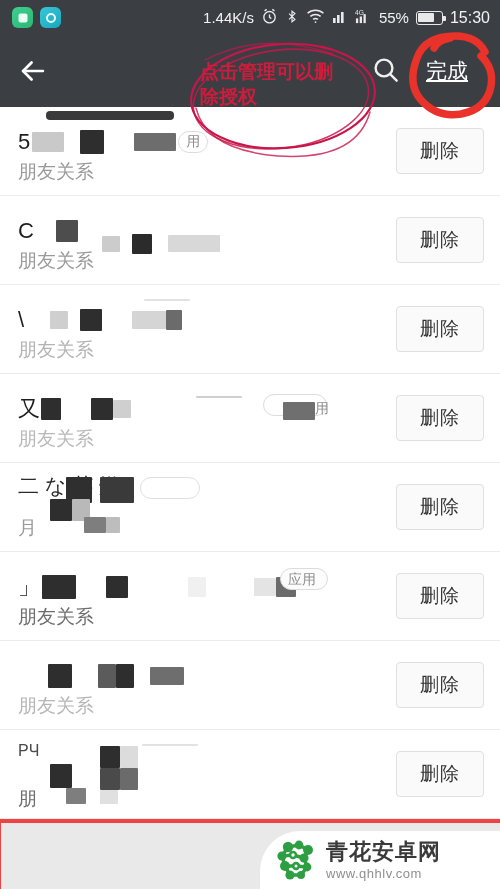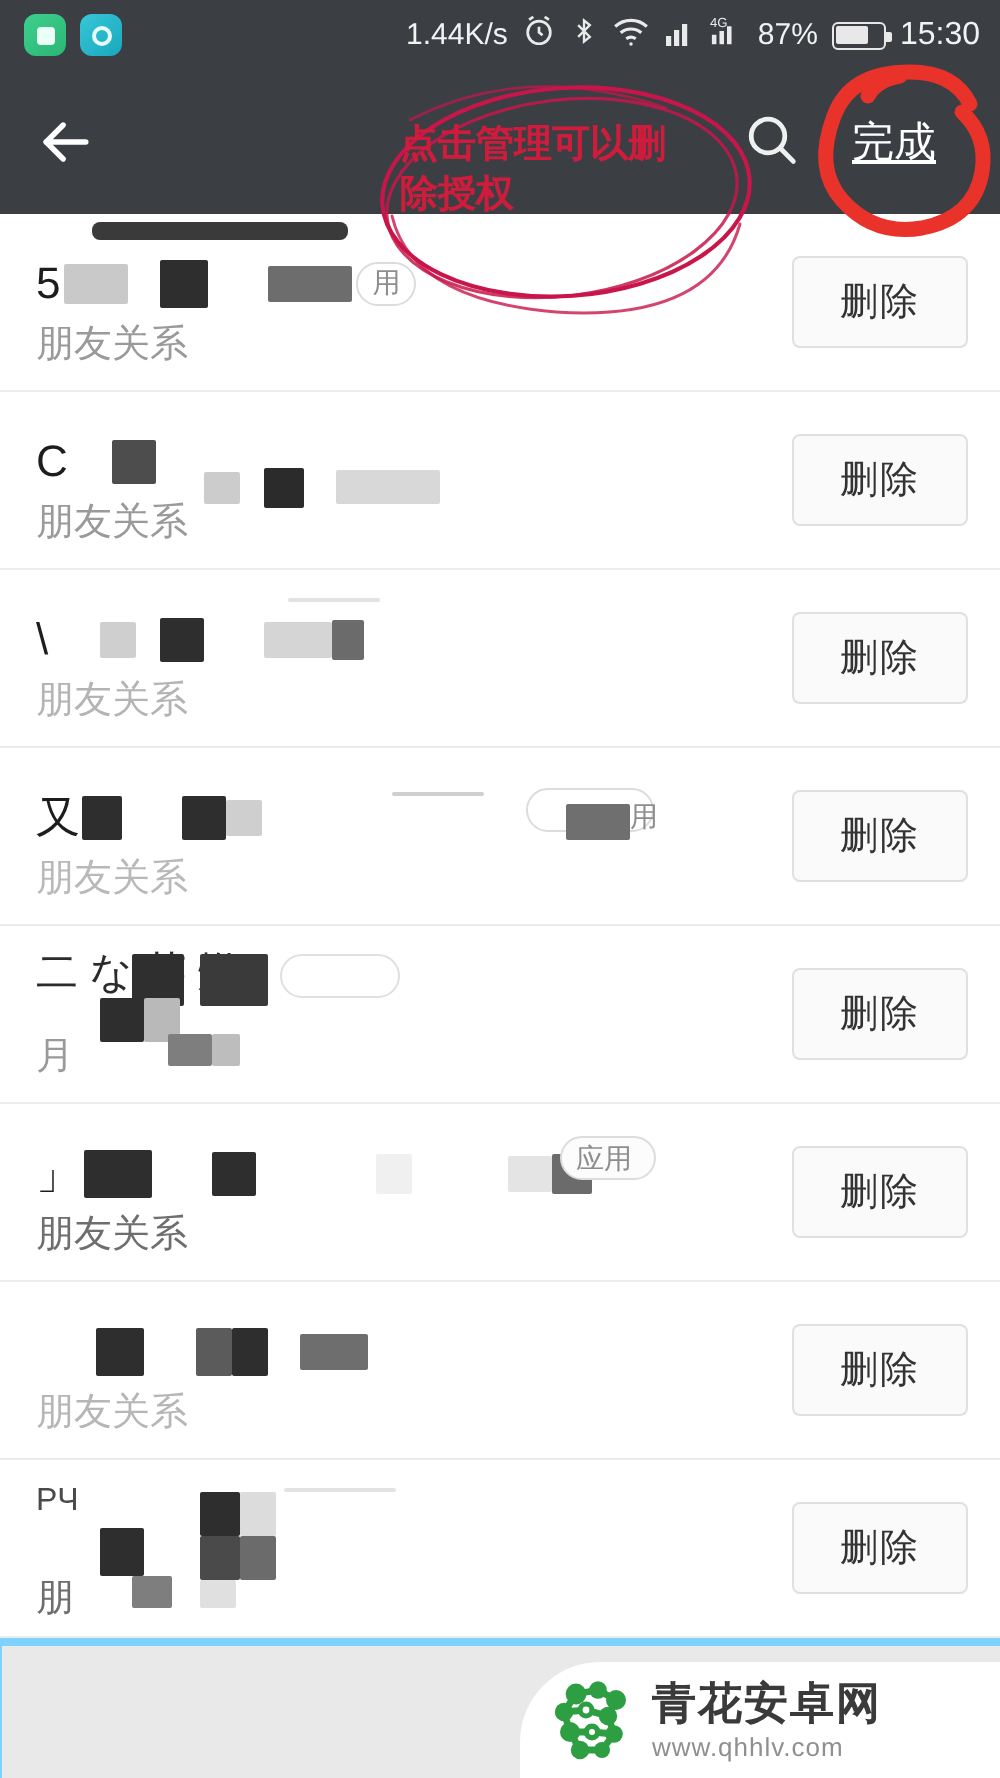--- a/index.html
+++ b/index.html
@@ -2,21 +2,21 @@
 <html><head>
 <meta charset="utf-8">
 <style>
   * { box-sizing: border-box; margin: 0; padding: 0; }
   html, body {
     width: 500px; height: 889px;
     font-family: "Liberation Sans", "DejaVu Sans", sans-serif;
     background: #ffffff;
     overflow: hidden;
   }
-  #phone { position: relative; width: 500px; height: 889px; background:#7dd3fc; }
+  #phone { position: relative; width: 500px; height: 889px; background:#ef4444; }
 
   
   .statusbar {
     height: 35px; background: #3b3f44; color: #f2f2f2;
     display: flex; align-items: center; padding: 0 10px 0 12px;
     font-size: 15px; position: relative; z-index: 3;
   }
   .sb-left { display: flex; align-items: center; gap: 7px; }
   .appicon { width: 21px; height: 21px; border-radius: 6px; position: relative; }
   .appicon.green { background: linear-gradient(140deg,#3ecf8e,#2bb673); }
@@ -157,21 +157,21 @@
 
       <span class="icn" style="position:relative;">
         <svg width="17" height="17" viewBox="0 0 18 18">
           <rect x="1" y="11" width="2.4" height="5" fill="#eaeaea"></rect>
           <rect x="5" y="9" width="2.4" height="7" fill="#eaeaea"></rect>
           <rect x="9" y="6.5" width="2.4" height="9.5" fill="#eaeaea"></rect>
           <text x="0" y="7" font-size="7" fill="#eaeaea" font-family="Liberation Sans, sans-serif">4G</text>
         </svg>
       </span>
 
-      <span class="sb-batt-pct">87%</span>
+      <span class="sb-batt-pct">55%</span>
       <span class="battery">
           <span class="fill"></span>
         </span>
       <span class="sb-time">15:30</span>
     </div>
   </div>
 
   <div class="toolbar">
     <div class="back-arrow">
       <svg width="34" height="34" viewBox="0 0 24 24" fill="none" stroke="#ffffff" stroke-width="1.9" stroke-linecap="round" stroke-linejoin="round">

